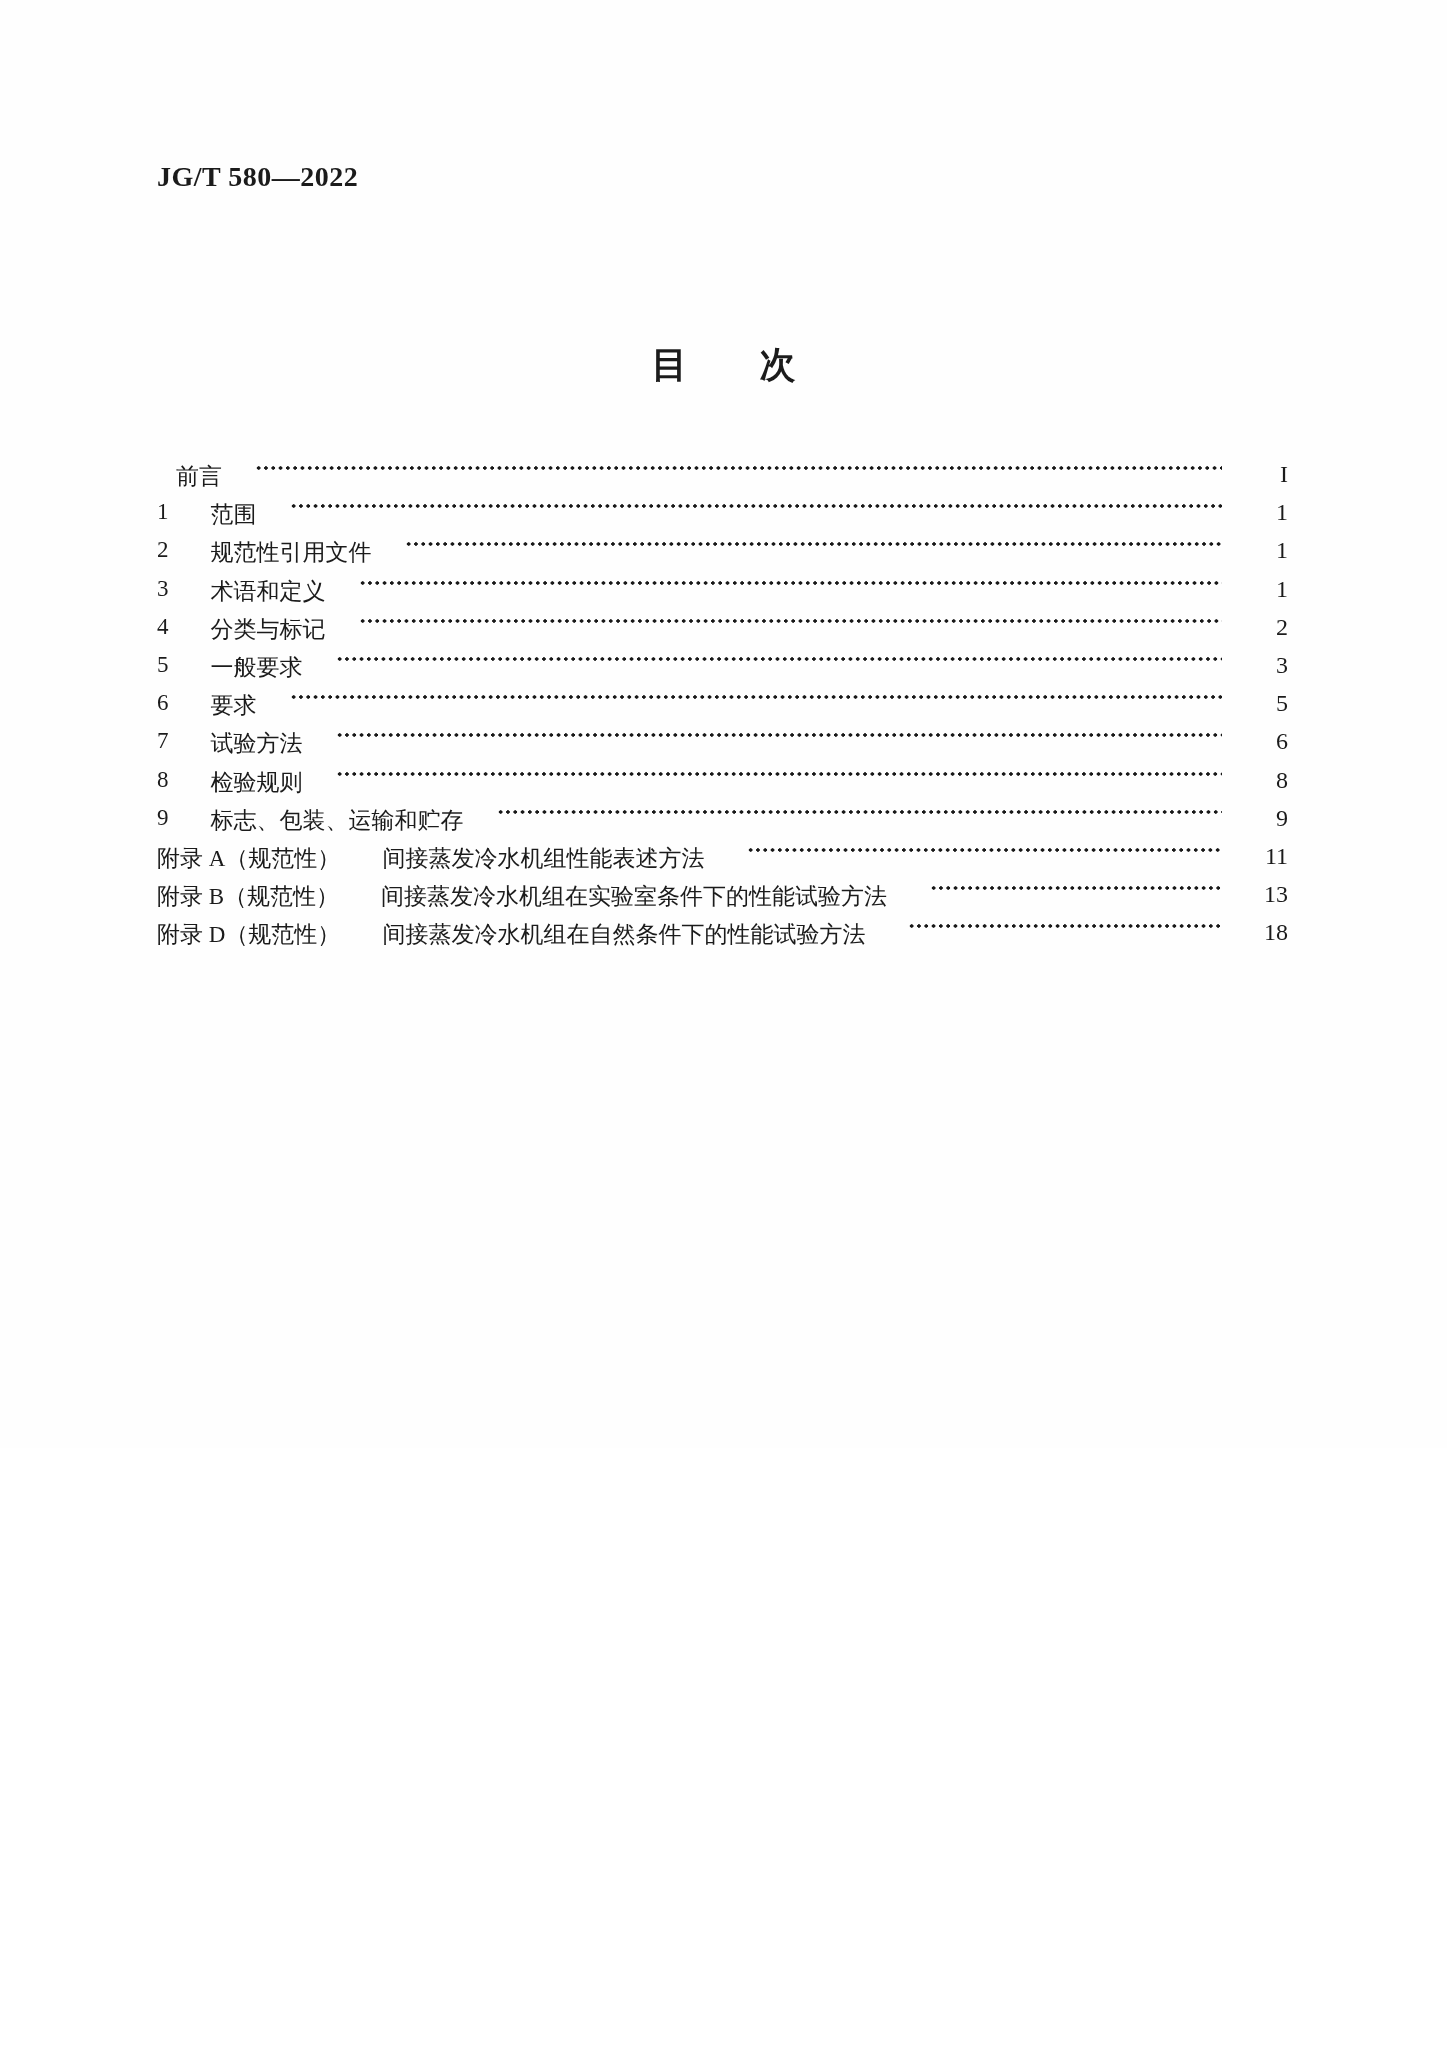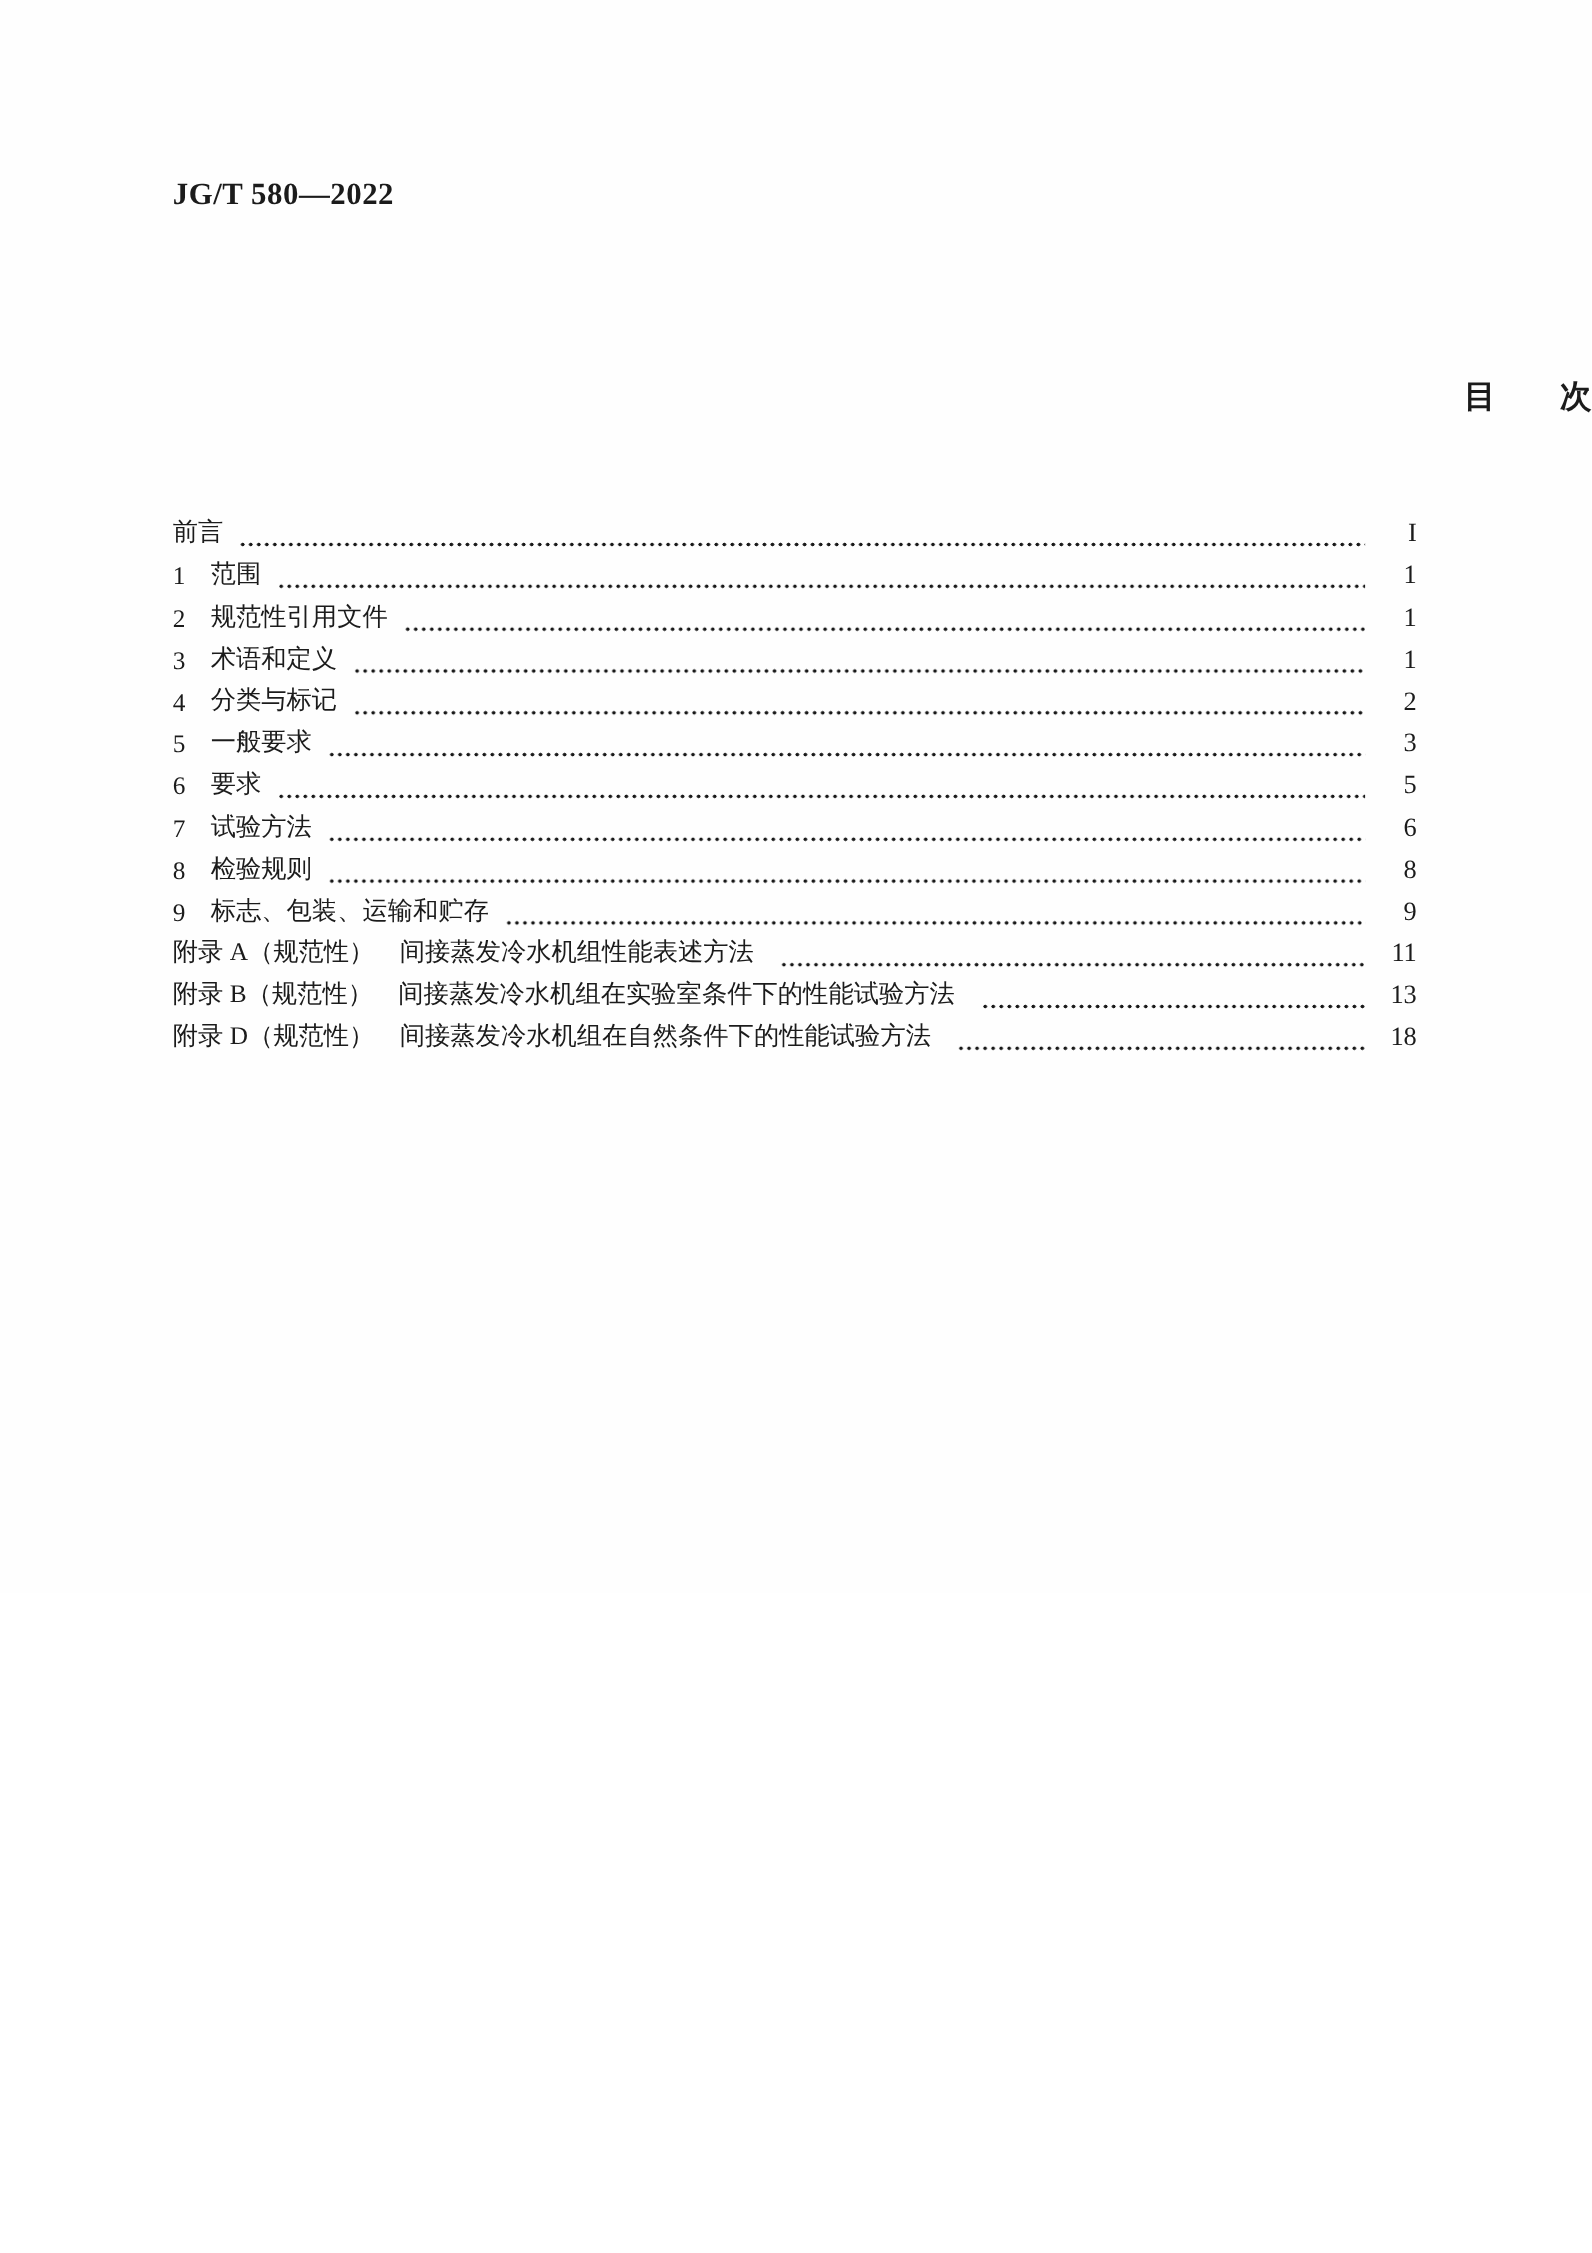--- a/index.html
+++ b/index.html
@@ -19,38 +19,39 @@
     font-size: 28px;
     font-weight: 700;
     letter-spacing: 0.5px;
     white-space: pre;
   }
   .doc-title {
     position: absolute;
     top: 341px;
     left: 0;
     width: 100%;
-    text-align: right;
-    font-size: 29px;
+    text-align: center;
+    font-size: 36px;
     font-weight: 700;
     font-family: "Liberation Sans", "DejaVu Sans", sans-serif;
     white-space: pre;
   }
   .toc {
     position: absolute;
     left: 157px;
     top: 461px;
     width: 1131px;
   }
   .toc-row {
     display: flex;
-    align-items: flex-end;
+    align-items: flex-start;
     height: 38.2px;
     font-size: 23px;
     white-space: nowrap;
+    gap: 19px;
   }
   .toc-num { white-space: pre; }
   .toc-num:not(:empty) { margin-right: 23px; }
   .toc-label { white-space: pre; }
   .toc-dots {
     flex: 1 1 auto;
     height: 8px;
     margin: 3px 10px 0 14px;
     background-image: radial-gradient(circle, #181818 1.5px, rgba(0,0,0,0) 1.9px);
     background-size: 7.3px 8px;

